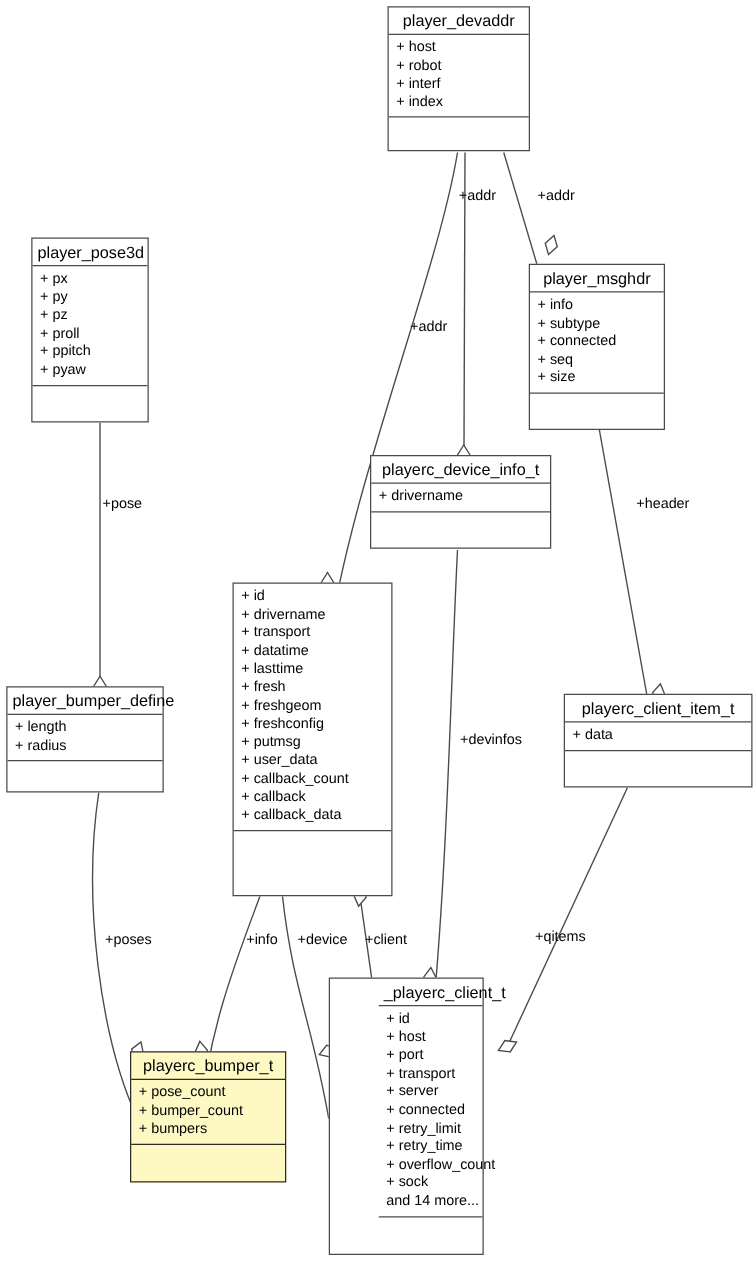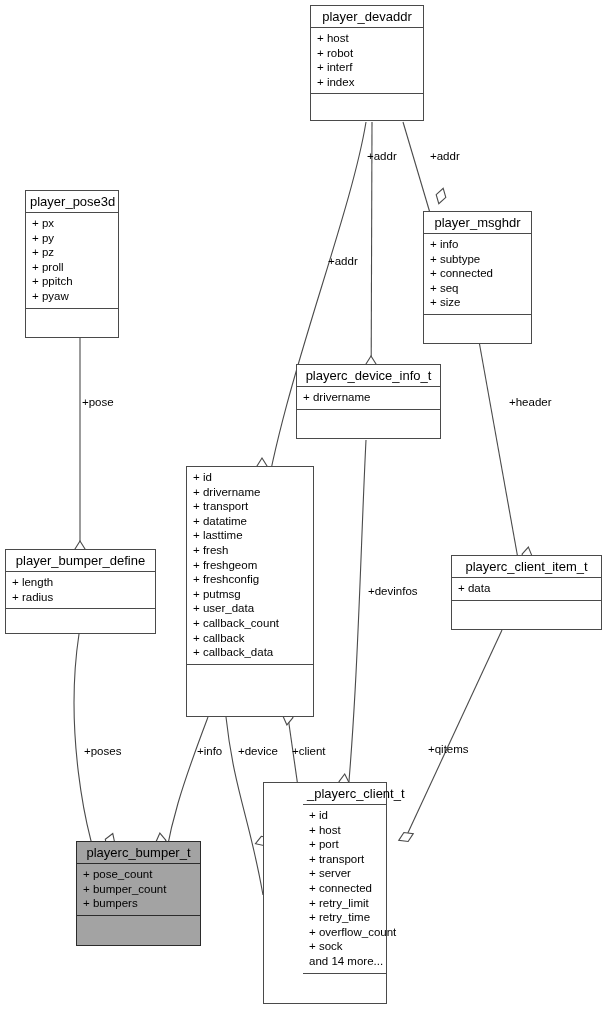--- a/index.html
+++ b/index.html
@@ -37,22 +37,23 @@
     font-size: 11.5px;
     fill: #000000;
   }
   .cls-box {
     position: absolute;
     box-sizing: border-box;
     border: 1.2px solid #4a4a4a;
     background: #ffffff;
   }
   .cls-box.highlight {
-    background: #a3a3a3;
+    background: #fef9c3;
     border: 1.4px solid #2b2b2b;
+    margin-left: 28px;
   }
   .cls-title {
     box-sizing: border-box;
     text-align: center;
     font-size: 13px;
     color: #000000;
     padding: 4px 4px 4px 4px;
     border-bottom: 1.2px solid #4a4a4a;
     line-height: 13px;
     white-space: nowrap;
@@ -194,21 +195,21 @@
           <div class="cls-attr">+ freshgeom</div>
           <div class="cls-attr">+ freshconfig</div>
           <div class="cls-attr">+ putmsg</div>
           <div class="cls-attr">+ user_data</div>
           <div class="cls-attr">+ callback_count</div>
           <div class="cls-attr">+ callback</div>
           <div class="cls-attr">+ callback_data</div>
         </div>
         <div class="cls-ops"></div>
       </div>
-      <div class="cls-box" style="left: 5px; top: 549px; width: 151px; height: 85px;">
+      <div class="cls-box" style="left: 5px; top: 549px; width: 126px; height: 85px;">
         <div class="cls-title">player_bumper_define</div>
         <div class="cls-attrs">
           <div class="cls-attr">+ length</div>
           <div class="cls-attr">+ radius</div>
         </div>
         <div class="cls-ops"></div>
       </div>
       <div class="cls-box" style="left: 451px; top: 555px; width: 151px; height: 75px;">
         <div class="cls-title">playerc_client_item_t</div>
         <div class="cls-attrs">

